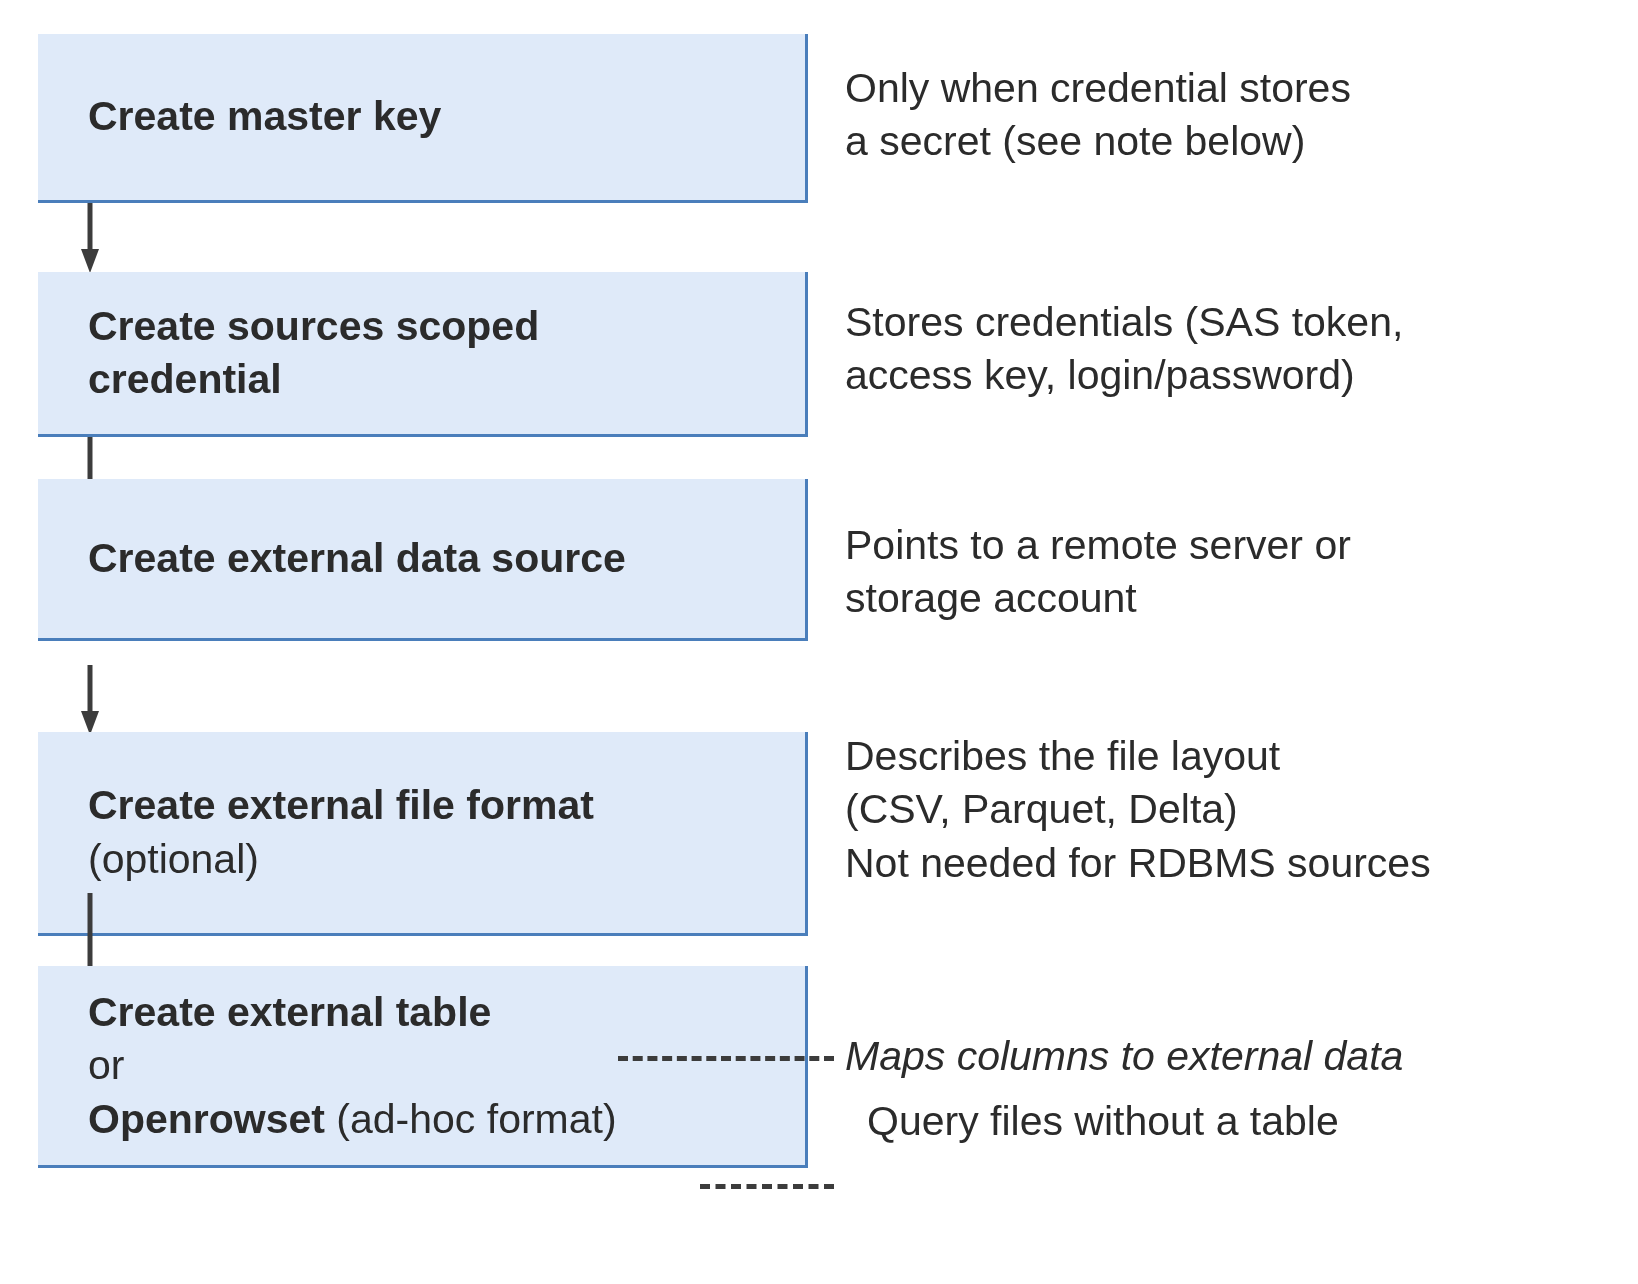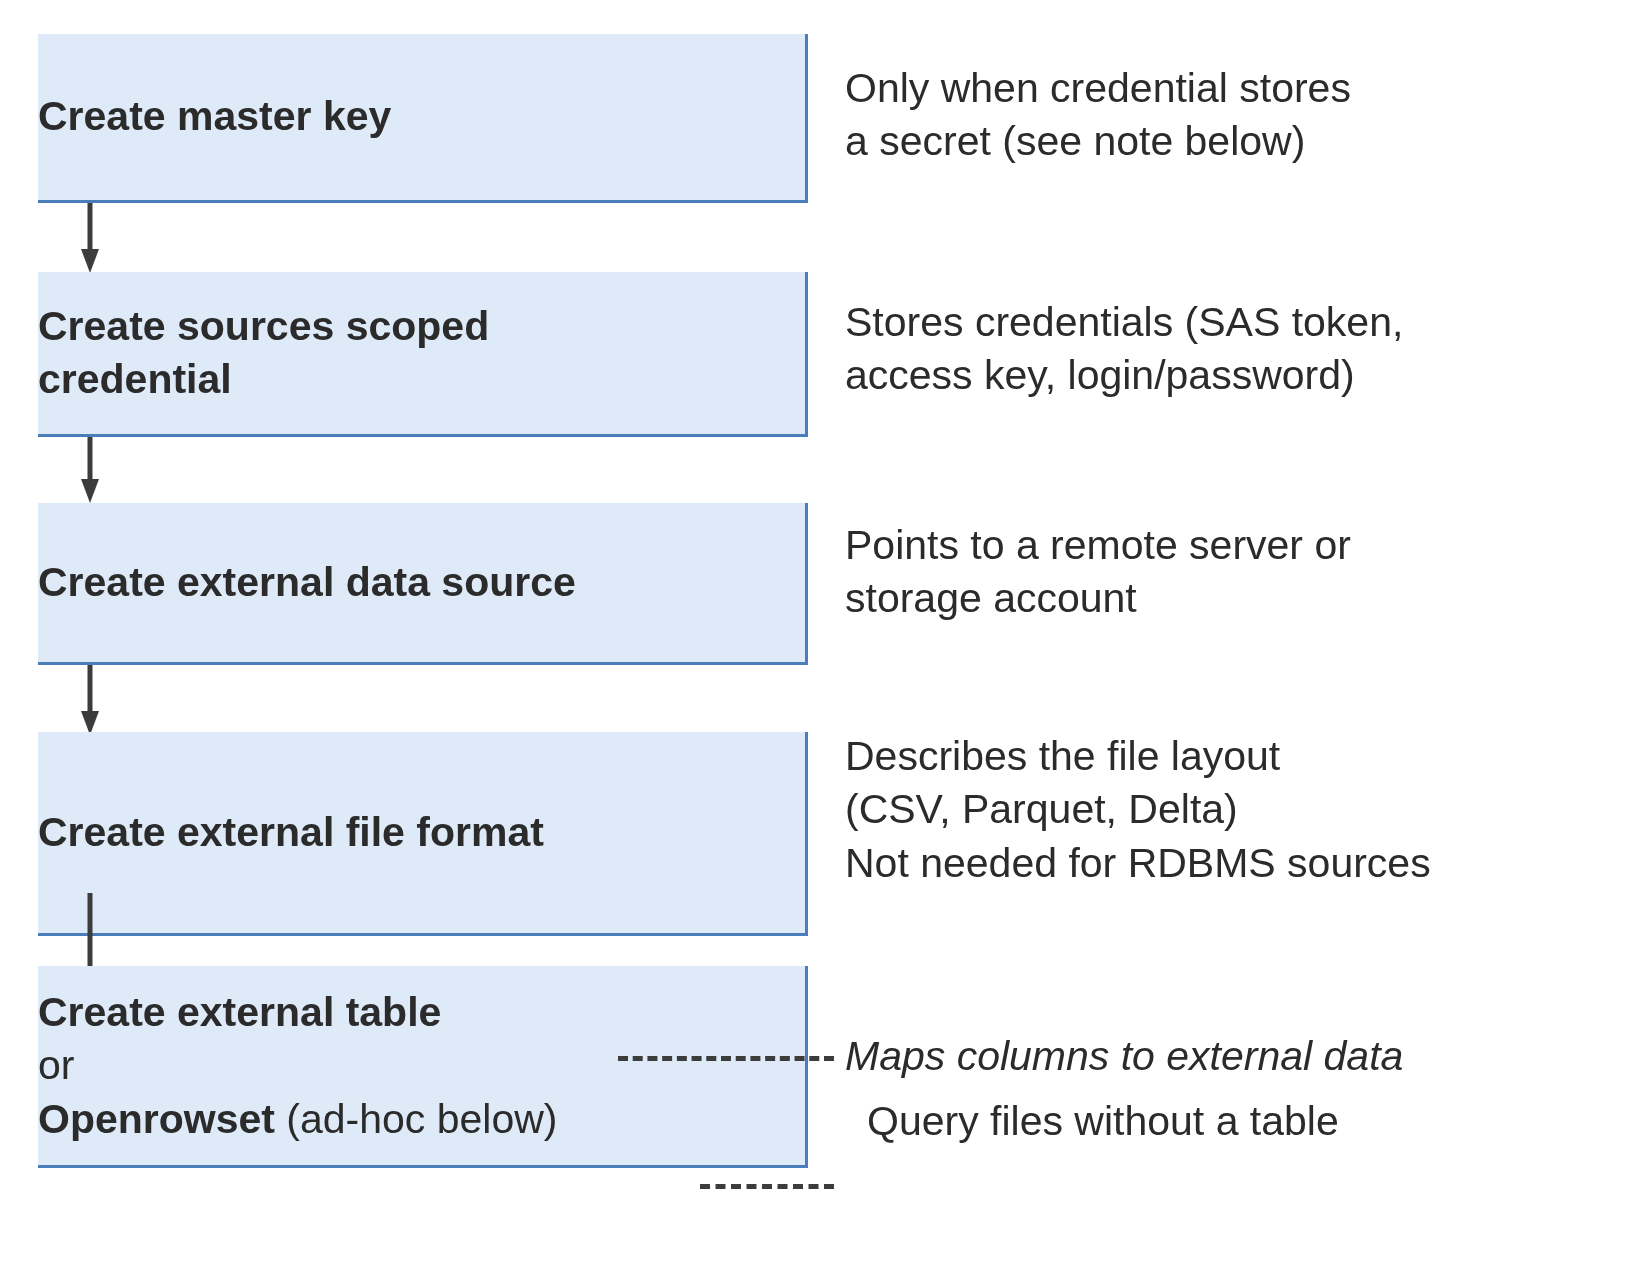--- a/index.html
+++ b/index.html
@@ -26,20 +26,21 @@
     position: absolute;
     left: 38px;
     width: 770px;
     box-sizing: border-box;
     background: #dfeaf9;
     border-right: 3px solid #4a7ebb;
     border-bottom: 3px solid #4a7ebb;
     display: flex;
     flex-direction: column;
     justify-content: center;
+    padding-left: 50px;
     padding-right: 14px;
   }
   .box-line {
     font-size: 41px;
     line-height: 1.30;
     color: #2b2b2b;
     white-space: nowrap;
   }
   .box-line.bold {
     font-weight: bold;
@@ -95,47 +96,48 @@
     <div class="box-line bold">credential</div>
   </div>
   <div class="note" style="top:296px;">Stores credentials (SAS token,
 access key, login/password)</div>
 
   <svg class="arrow" style="top:437px;" width="20" height="68" viewBox="0 0 20 68">
     <line x1="10" y1="0" x2="10" y2="48" stroke="#3c3c3c" stroke-width="5"></line>
     <polygon points="1,42 19,42 10,66" fill="#3c3c3c"></polygon>
   </svg>
 
-  <div class="flow-box" style="top:503px; height:162px;">
+  <div class="flow-box" style="top:479px; height:162px;">
     <div class="box-line bold">Create external data source</div>
   </div>
   <div class="note" style="top:519px;">Points to a remote server or
 storage account</div>
 
   <svg class="arrow" style="top:665px;" width="20" height="72" viewBox="0 0 20 72">
     <line x1="10" y1="0" x2="10" y2="52" stroke="#3c3c3c" stroke-width="5"></line>
     <polygon points="1,46 19,46 10,70" fill="#3c3c3c"></polygon>
   </svg>
 
   <div class="flow-box" style="top:732px; height:204px;">
     <div class="box-line bold">Create external file format</div>
+    <div class="box-line normal">(optional)</div>
   </div>
   <div class="note" style="top:730px;">Describes the file layout
 (CSV, Parquet, Delta)
 Not needed for RDBMS sources</div>
 
   <svg class="arrow" style="top:893px;" width="20" height="118" viewBox="0 0 20 118">
     <line x1="10" y1="0" x2="10" y2="98" stroke="#3c3c3c" stroke-width="5"></line>
     <polygon points="1,92 19,92 10,116" fill="#3c3c3c"></polygon>
   </svg>
 
   <div class="flow-box" style="top:966px; height:202px; justify-content:flex-start; padding-top:20px;">
     <div class="box-line bold">Create external table</div>
     <div class="box-line normal">or</div>
-    <div class="box-line"><span class="bold-part">Openrowset</span><span class="norm-part"> (ad-hoc below)</span></div>
+    <div class="box-line"><span class="bold-part">Openrowset</span><span class="norm-part"> (ad-hoc format)</span></div>
   </div>
 
   <div class="dashed" style="left:618px; top:1056px; width:216px;"></div>
   <div class="note" style="top:1030px;font-style:italic;">Maps columns to external data</div>
 
   <div class="dashed" style="left:700px; top:1184px; width:134px;"></div>
   <div class="note" style="top:1095px;margin-left:22px;">Query files without a table</div>
 
 </div>
 

